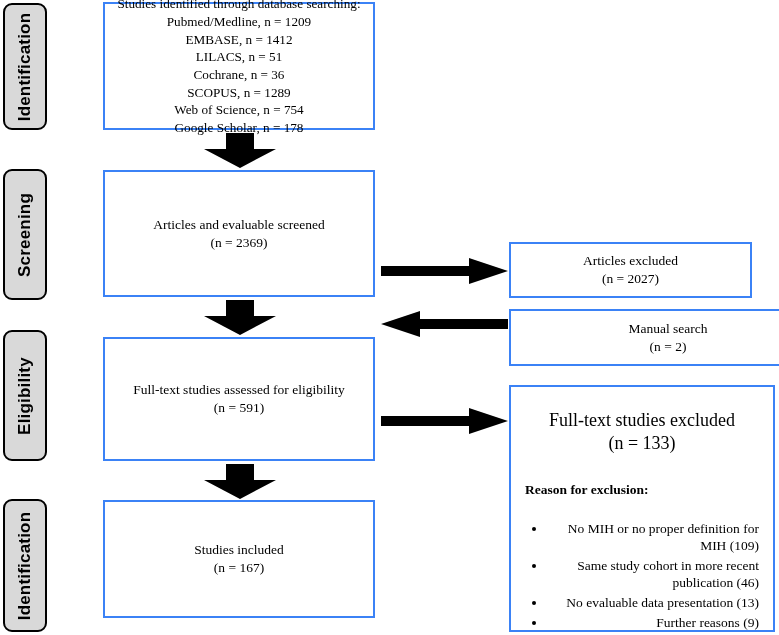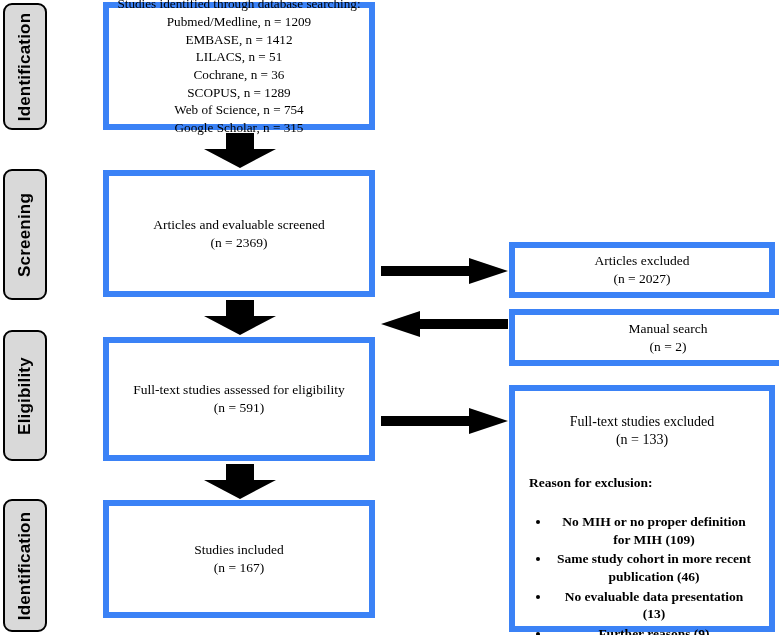--- a/index.html
+++ b/index.html
@@ -37,21 +37,21 @@
     font-weight: bold;
     font-size: 17px;
     letter-spacing: 0.2px;
     color: #000000;
   }
 
   
   .flow-box {
     position: absolute;
     background: #ffffff;
-    border: 6px solid #3b82f6;
+    border: 2px solid #3b82f6;
     box-sizing: border-box;
     display: flex;
     align-items: center;
     justify-content: center;
     text-align: center;
   }
   .box-text {
     font-size: 13.5px;
     line-height: 1.30;
     padding: 0 8px;
@@ -69,35 +69,34 @@
 
   
   #box-fulltext-excluded {
     flex-direction: column;
     align-items: stretch;
     justify-content: flex-start;
     padding: 22px 14px 10px 14px;
   }
   #box-fulltext-excluded .headline {
     text-align: center;
-    font-size: 14px;
+    font-size: 18px;
     line-height: 1.3;
   }
   #box-fulltext-excluded .headline .line { display: block; }
   .reason-title {
     margin-top: 26px;
     font-weight: bold;
     font-size: 13.5px;
     text-align: left;
   }
   ul.reason-list {
     margin: 22px 0 0 0;
     padding-left: 22px;
-    text-align: center;
-    font-weight: bold;
+    text-align: right;
   }
   ul.reason-list li {
     font-size: 13.5px;
     line-height: 1.30;
     margin-bottom: 2px;
     padding-left: 2px;
   }
 
   
   .arrow-down, .arrow-right, .arrow-left {
@@ -130,21 +129,21 @@
 
   <div class="flow-box" id="box-identification" style="left:103px; top:2px; width:272px; height:128px;">
     <div class="box-text">
       <span class="line">Studies identified through database searching:</span>
       <span class="line">Pubmed/Medline, n = 1209</span>
       <span class="line">EMBASE, n = 1412</span>
       <span class="line">LILACS, n = 51</span>
       <span class="line">Cochrane, n = 36</span>
       <span class="line">SCOPUS, n = 1289</span>
       <span class="line">Web of Science, n = 754</span>
-      <span class="line">Google Scholar, n = 315</span>
+      <span class="line">Google Scholar, n = 178</span>
     </div>
   </div>
 
   <div class="flow-box" id="box-screened" style="left:103px; top:170px; width:272px; height:127px;">
     <div class="box-text">
       <span class="line">Articles and evaluable screened</span>
       <span class="line">(n = 2369)</span>
     </div>
   </div>
 
@@ -155,21 +154,21 @@
     </div>
   </div>
 
   <div class="flow-box" id="box-included" style="left:103px; top:500px; width:272px; height:118px;">
     <div class="box-text">
       <span class="line">Studies included</span>
       <span class="line">(n = 167)</span>
     </div>
   </div>
 
-  <div class="flow-box" id="box-articles-excluded" style="left:509px; top:242px; width:266px; height:56px;">
+  <div class="flow-box" id="box-articles-excluded" style="left:509px; top:242px; width:243px; height:56px;">
     <div class="box-text">
       <span class="line">Articles excluded</span>
       <span class="line">(n = 2027)</span>
     </div>
   </div>
 
   <div class="flow-box" id="box-manual-search" style="left:509px; top:309px; width:318px; height:57px;">
     <div class="box-text">
       <span class="line">Manual search</span>
       <span class="line">(n = 2)</span>

